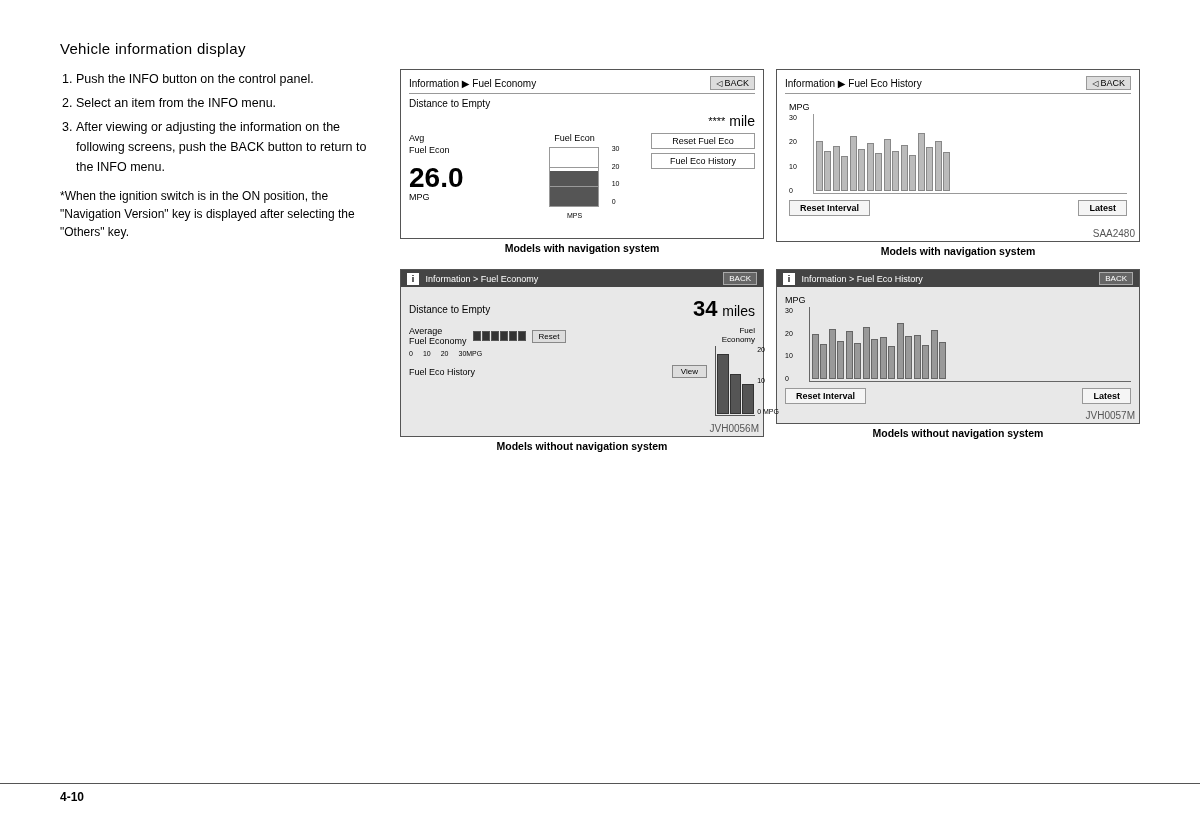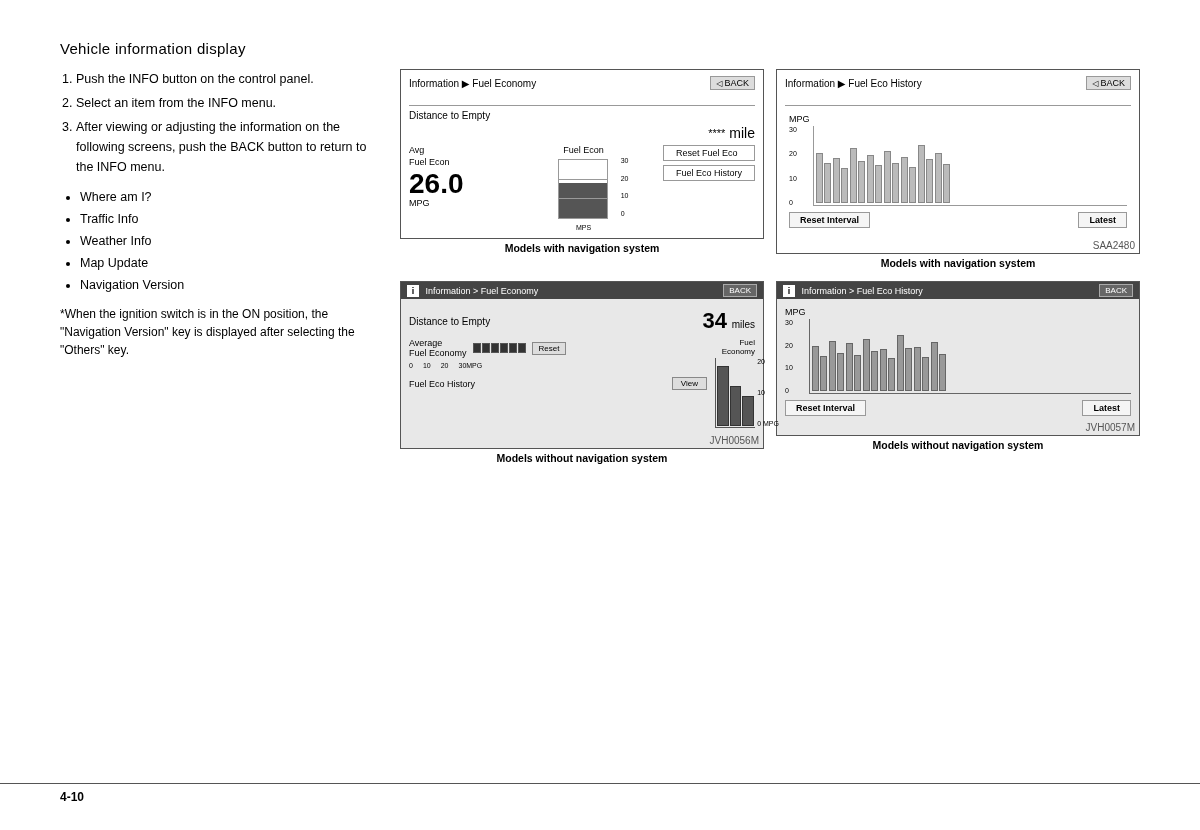--- a/index.html
+++ b/index.html
@@ -87,21 +87,21 @@
 
     .screen-inner {
       padding: 6px 8px;
     }
 
     .screen-header {
       display: flex;
       justify-content: space-between;
       align-items: center;
       border-bottom: 1px solid #999;
-      padding-bottom: 15px;
+      padding-bottom: 3px;
       margin-bottom: 4px;
       font-size: 10px;
     }
 
     .screen-header .back-btn {
       background: #ddd;
       border: 1px solid #999;
       padding: 1px 5px;
       font-size: 9px;
       display: flex;
@@ -160,21 +160,21 @@
       margin-top: 4px;
     }
 
     .avg-fuel-box {
       flex: 1;
     }
 
     .avg-label {
       font-size: 9px;
       line-height: 1.3;
-      margin-bottom: 2px;
+      margin-bottom: 8px;
     }
 
     .big-number {
       font-size: 28px;
       font-weight: bold;
       line-height: 1;
     }
 
     .mpg-label {
       font-size: 9px;
@@ -202,23 +202,23 @@
 
     .fuel-btns {
       display: flex;
       flex-direction: column;
       gap: 4px;
       flex: 0 0 auto;
     }
 
     .fuel-btn {
       border: 1px solid #999;
-      padding: 2px 12px;
-      font-size: 9px;
-      text-align: left;
+      padding: 2px 18px;
+      font-size: 9px;
+      text-align: center;
       min-width: 80px;
     }
 
     
     .mpg-chart {
       padding: 4px;
     }
 
     .mpg-title {
       font-size: 9px;
@@ -281,21 +281,21 @@
       padding: 1px 5px;
       font-size: 8px;
     }
 
     .distance-large {
       font-size: 22px;
       font-weight: bold;
     }
 
     .distance-unit {
-      font-size: 10px;
+      font-size: 14px;
       margin-left: 2px;
     }
 
     .distance-row-bottom {
       display: flex;
       align-items: center;
       justify-content: space-between;
       margin-bottom: 4px;
       font-size: 10px;
     }
@@ -395,27 +395,20 @@
   <div class="title">Vehicle information display</div>
 
   <div class="content-area">
 
     <div class="left-text">
       <ol>
         <li>Push the INFO button on the control panel.</li>
         <li>Select an item from the INFO menu.</li>
         <li>After viewing or adjusting the information on the following screens, push the BACK button to return to the INFO menu.</li>
       </ol>
-      <ul>
-        <li>Where am I?</li>
-        <li>Traffic Info</li>
-        <li>Weather Info</li>
-        <li>Map Update</li>
-        <li>Navigation Version</li>
-      </ul>
       <p class="footnote">*When the ignition switch is in the ON position, the "Navigation Version" key is displayed after selecting the "Others" key.</p>
     </div>
 
     <div class="screens-grid">
 
       <div class="screen-container">
         <div class="screen-box fuel-econ-screen">
           <div class="screen-inner">
             <div class="screen-header">
               <span>Information ▶ Fuel Economy</span>

